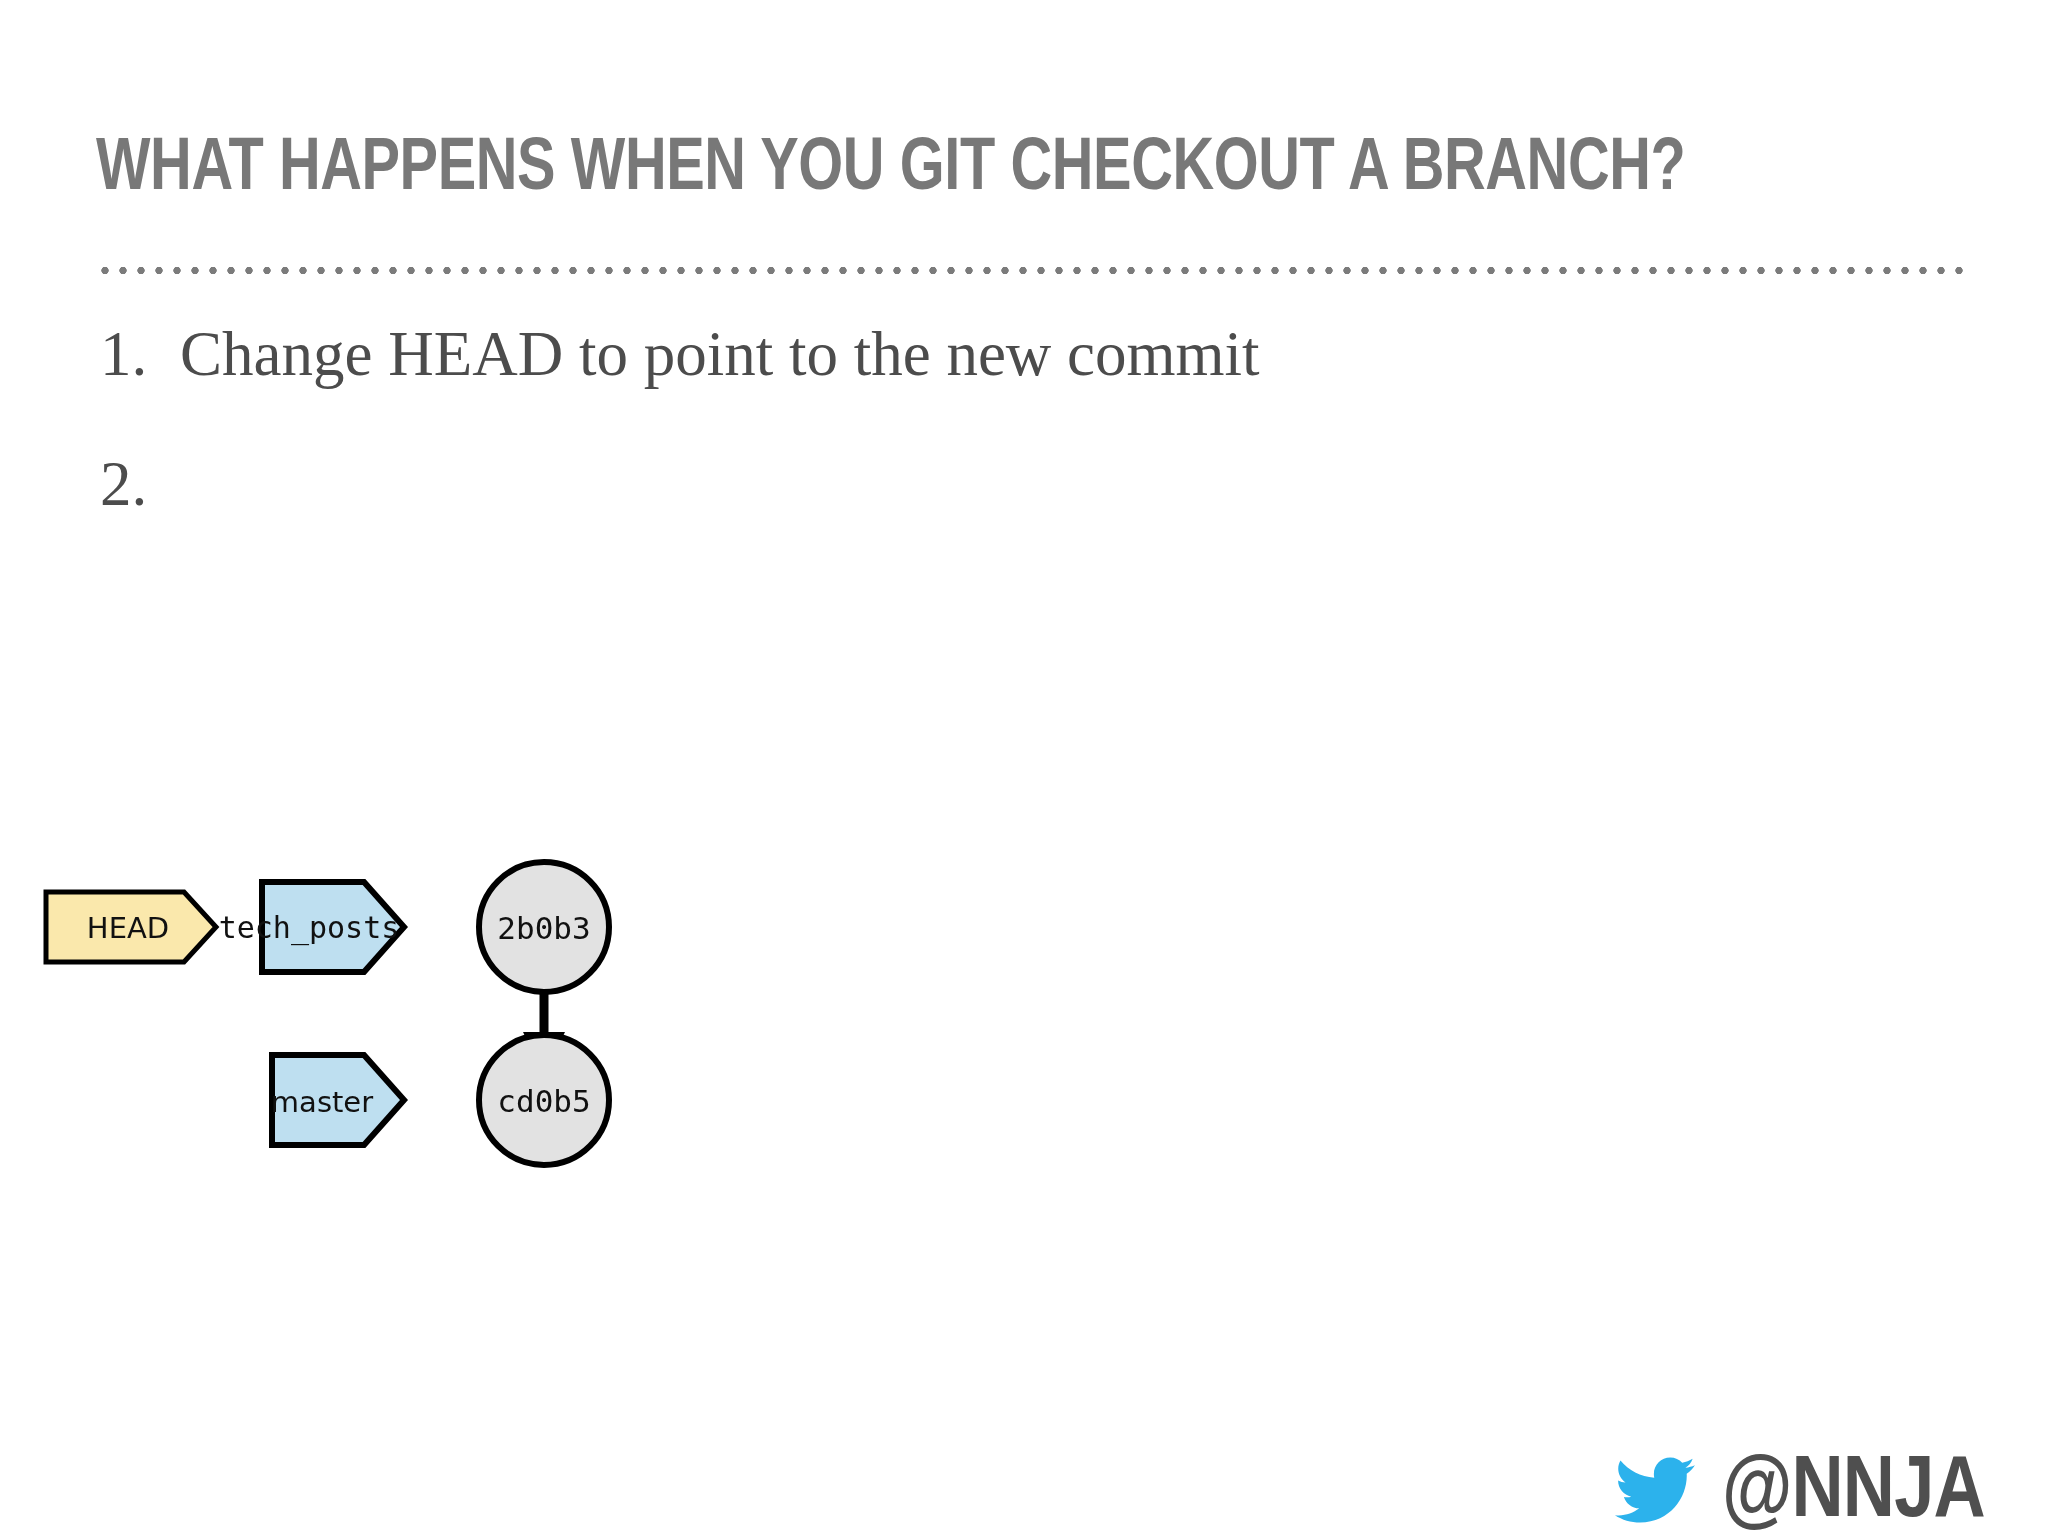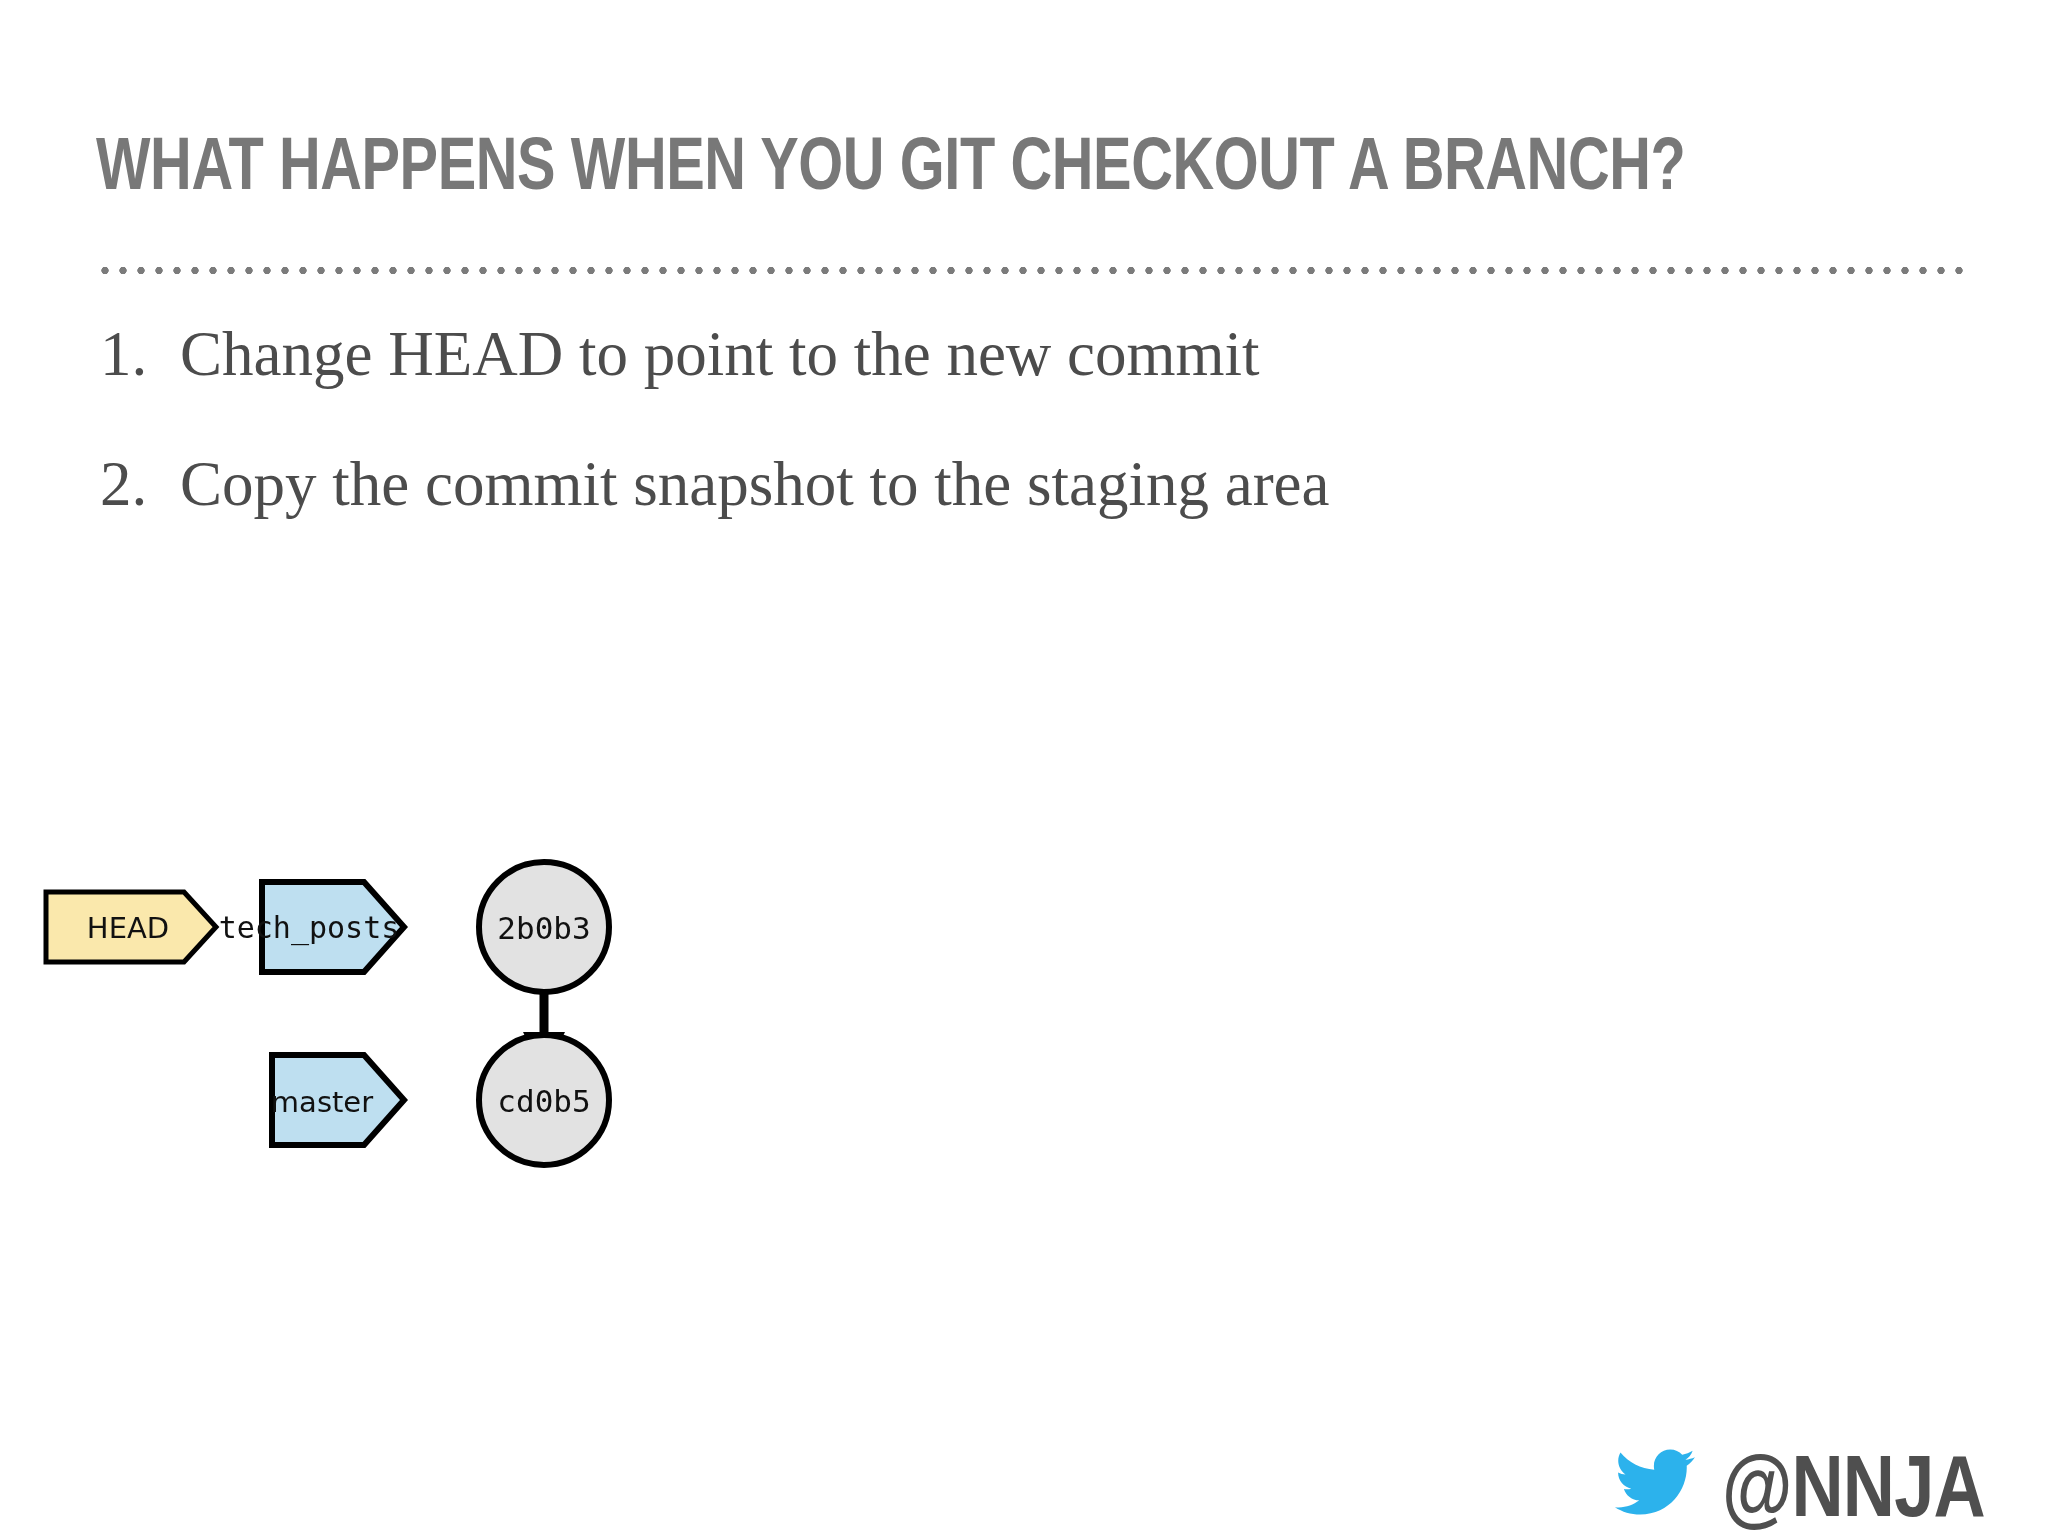--- a/index.html
+++ b/index.html
@@ -105,21 +105,21 @@
     font-size: 31px;
     fill: #111111;
   }
 
   
   .footer-handle {
     position: absolute;
     right: 6px;
     bottom: 6px;
     display: flex;
-    align-items: flex-start;
+    align-items: flex-end;
     gap: 19px;
   }
   .twitter-bird {
     display: block;
     width: 96px;
     height: 80px;
   }
   .handle-text {
     color: #4f4f4f;
     font-family: "Liberation Sans Narrow", "Liberation Sans", sans-serif;
@@ -143,21 +143,20 @@
 
   <div class="body-list">
 
     <div class="body-item">
       <span class="body-num">1.</span>
       <span class="body-text">Change HEAD to point to the new commit</span>
     </div>
 
     <div class="body-item">
       <span class="body-num">2.</span>
-      <span class="body-text">Copy the commit snapshot to the staging area</span>
     </div>
 
   </div>
 
   <div class="git-diagram">
     <svg width="760" height="460" viewBox="0 0 760 460" xmlns="http://www.w3.org/2000/svg">
 
       <g>
         <path d="M 42 42 L 180 42 L 212 77 L 180 112 L 42 112 Z" fill="#FAE8AC" stroke="#000000" stroke-width="5" stroke-linejoin="miter"></path>
         <text class="tag-label-sans" x="124" y="88" text-anchor="middle">HEAD</text>

